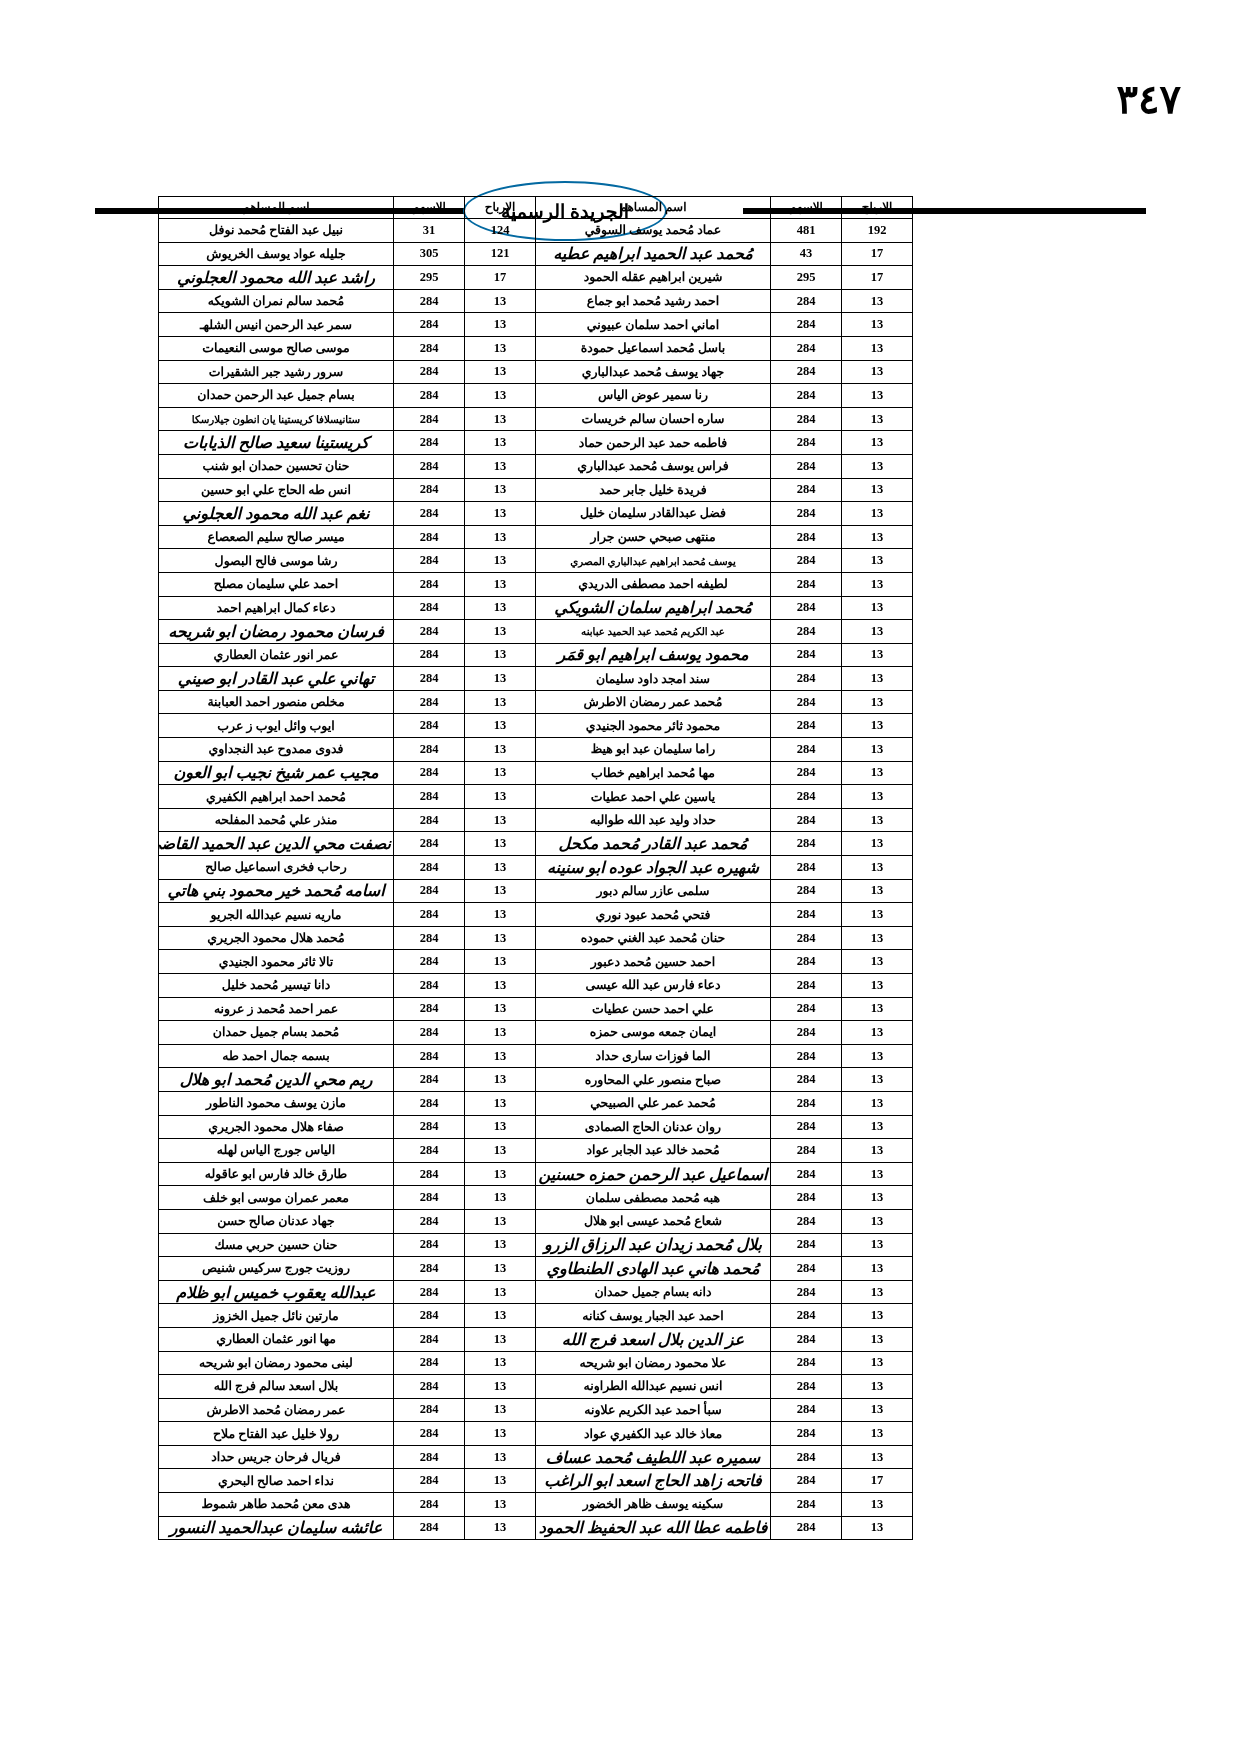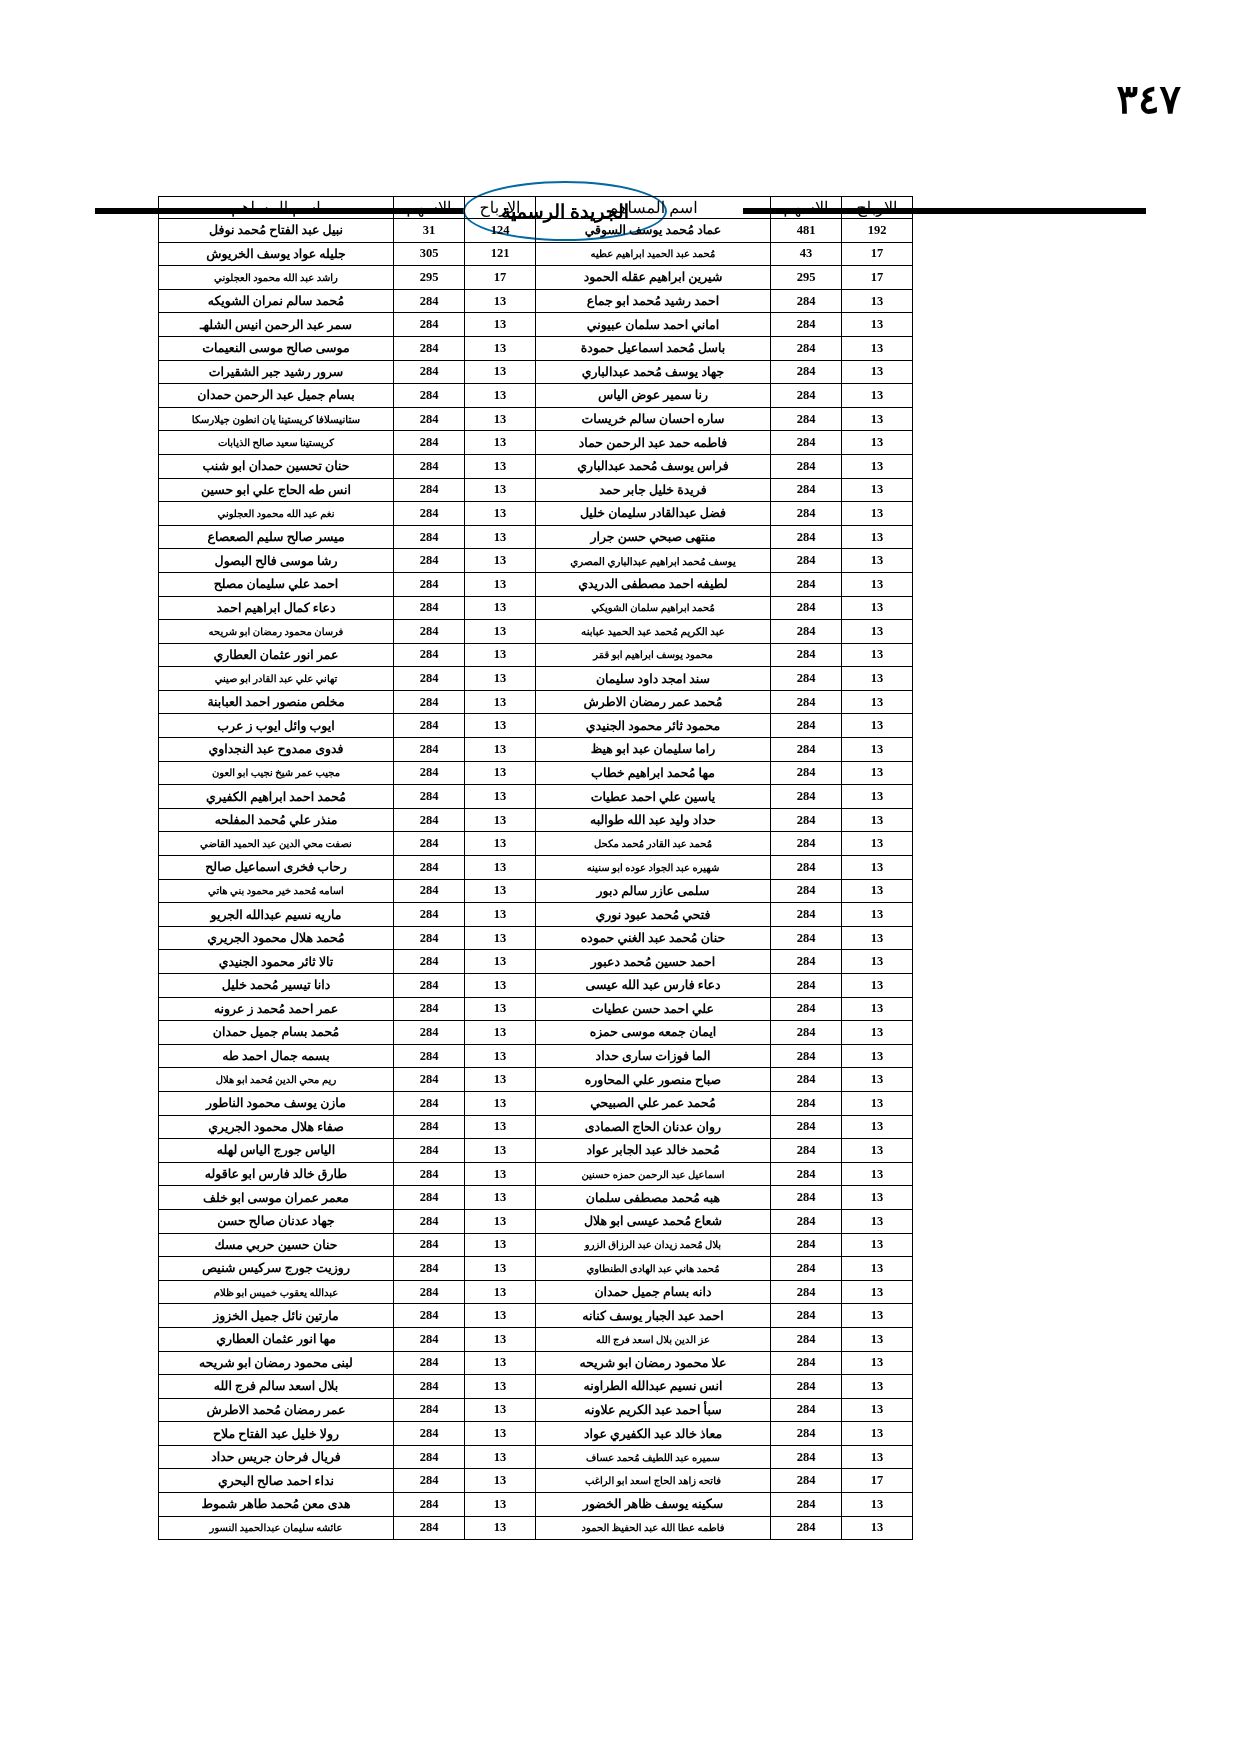--- a/index.html
+++ b/index.html
@@ -88,30 +88,30 @@
     height: 22.6px;
     font-size: 12.5px;
     text-align: center;
     vertical-align: middle;
     padding: 0 2px;
     overflow: hidden;
     white-space: nowrap;
     font-weight: bold;
   }
   table.shareholders th {
-    font-size: 16px;
-    font-weight: normal;
+    font-size: 12px;
+    font-weight: bold;
     height: 21px;
   }
   .col-profit { width: 66px; }
   .col-shares { width: 66px; }
   .col-name   { width: 230px; }
 
   .nm { font-size: 12.5px; }
-  .nm.small { font-size: 10px; }
+  .nm.small { font-size: 16px; font-style: italic; }
   .nm.xsmall { font-size: 10.3px; font-family: Liberation Serif, serif; }
 </style>
 </head>
 <body>
 
 <div class="page">
 
   <div class="page-number">٣٤٧</div>
 
   <div class="header">

